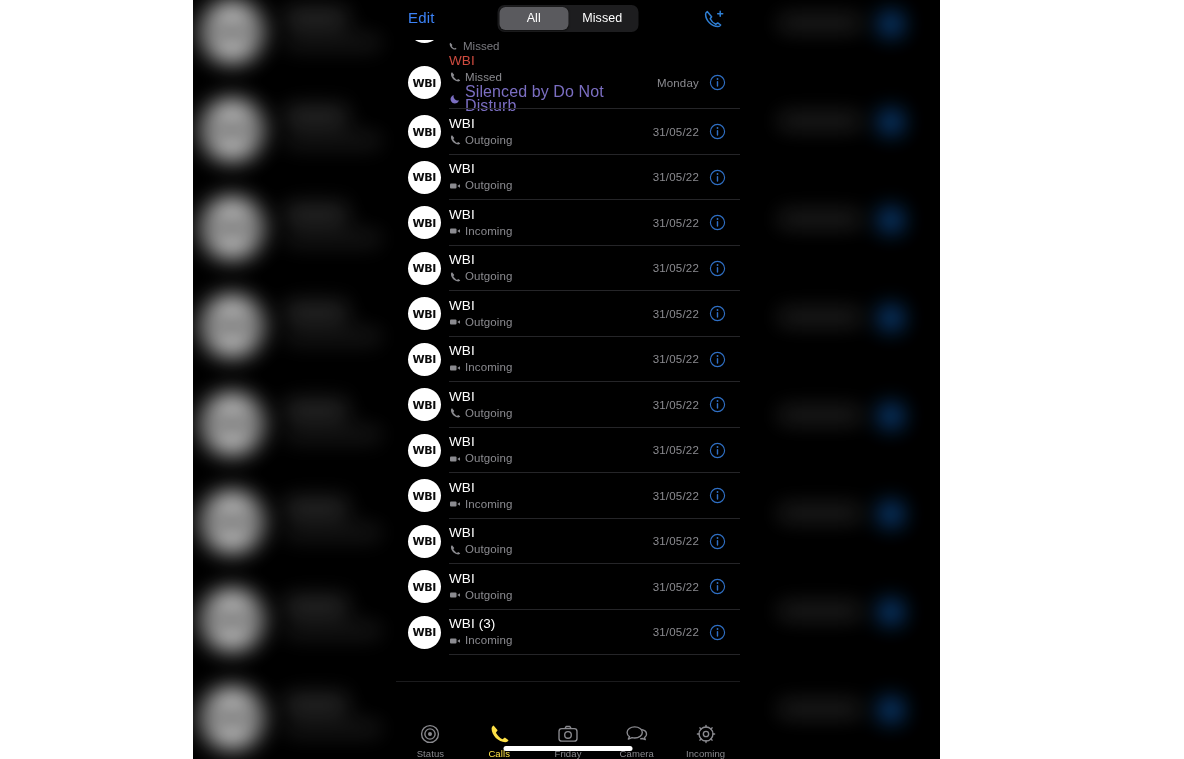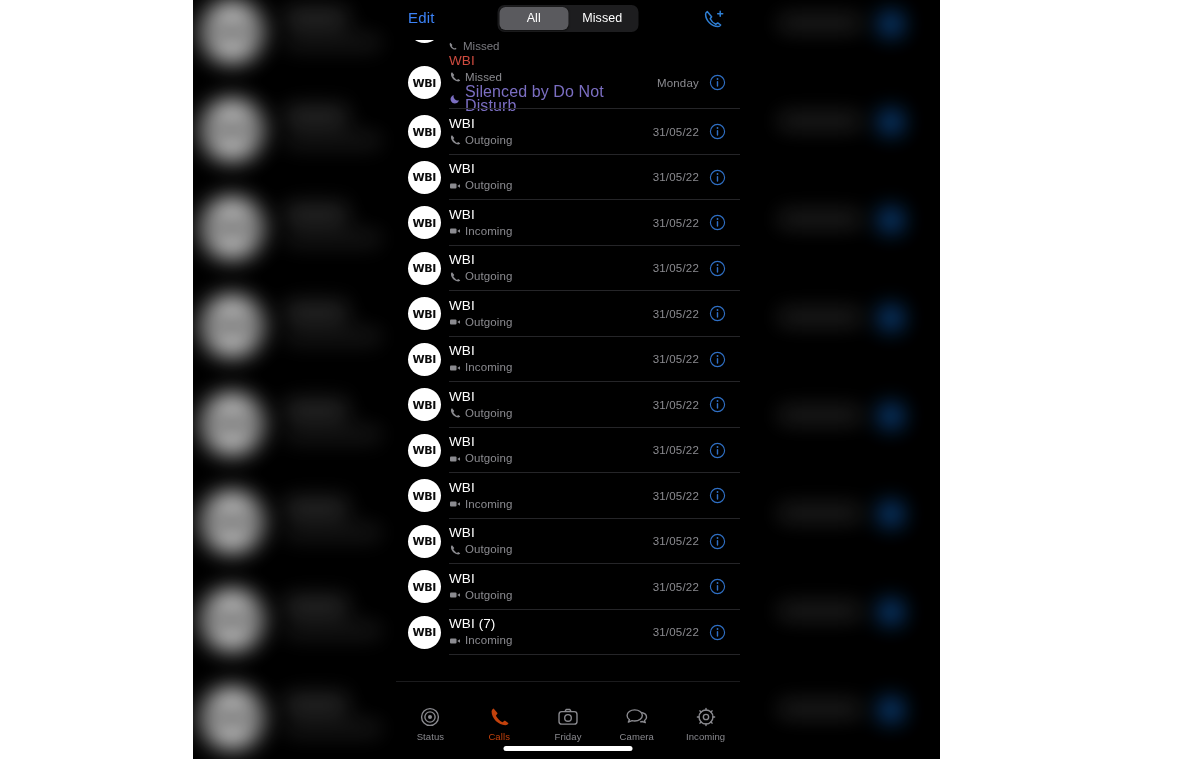--- a/index.html
+++ b/index.html
@@ -299,33 +299,33 @@
 
   
   #tabbar {
     position: absolute;
     left: 0; bottom: 0;
     width: 100%;
     height: 78px;
     background: #000000;
     border-top: 1px solid #1b1b1d;
     display: flex;
-    align-items: center;
+    align-items: flex-end;
     padding-top: 7px;
     box-sizing: border-box;
   }
   .tab {
     flex: 1;
     display: flex;
     flex-direction: column;
     align-items: center;
     gap: 3px;
     color: #8a8a8f;
   }
-  .tab.active { color: #c2410c; }
+  .tab.active { color: #fde047; }
   .tab .tab-label {
     font-size: 9.5px;
     letter-spacing: .1px;
   }
   .tab svg { display:block; }
   #home-indicator {
     position: absolute;
     left: 50%; transform: translateX(-50%);
     bottom: 8px;
     width: 129px; height: 5px;
@@ -697,21 +697,21 @@
               <circle cx="12" cy="7" r="1.3" fill="#2f6fc4"></circle>
               <rect x="11" y="10" width="2" height="8" rx="1" fill="#2f6fc4"></rect>
             </svg>
             <div class="sep"></div>
           </div>
           <div class="row">
             <div class="avatar">
               <span>WBI</span>
             </div>
             <div class="row-main">
-              <div class="row-name">WBI  (7)</div>
+              <div class="row-name">WBI  (3)</div>
               <div class="row-sub">
                 <svg width="12" height="12" viewBox="0 0 24 24" style="flex: 0 0 auto;">
                   <rect x="2" y="7" width="13" height="10" rx="2" fill="#8b8b90"></rect>
                   <path d="M16.6 12L22 8.3v7.4z" fill="#8b8b90"></path>
                 </svg>
                 <span>Incoming</span>
               </div>
             </div>
             <div class="row-date">31/05/22</div>
             <svg viewBox="0 0 24 24" class="info-btn">

